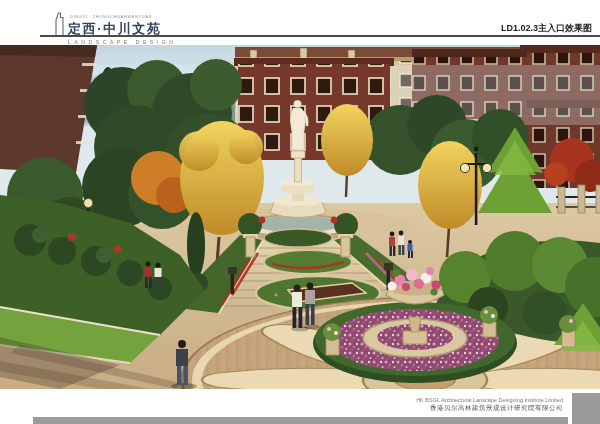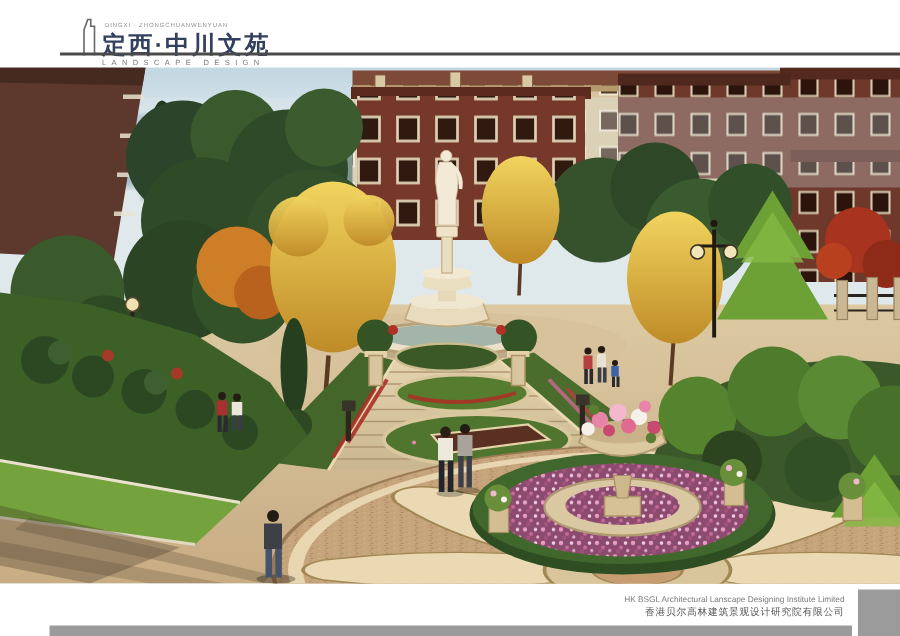--- a/index.html
+++ b/index.html
@@ -3,21 +3,21 @@
 <meta charset="utf-8">
 <style>
   html,body{margin:0;padding:0;}
   .sheet{
     position:relative;width:600px;height:424px;background:#ffffff;
     font-family:"Liberation Sans","DejaVu Sans",sans-serif;overflow:hidden;
   }
   
   .logo{position:absolute;left:52px;top:11px;width:16px;height:27px;}
   .logo-caption{position:absolute;left:70px;top:14px;font-size:4px;letter-spacing:.6px;color:#8d8d8d;white-space:nowrap;}
-  .title{position:absolute;left:68px;top:20px;font-size:16px;font-weight:bold;color:#33415e;letter-spacing:1.6px;white-space:nowrap;}
+  .title{position:absolute;left:68px;top:20px;font-size:13px;font-weight:bold;color:#33415e;letter-spacing:1.6px;white-space:nowrap;}
   .rule{position:absolute;left:40px;top:35px;width:560px;height:2px;background:#4a4a4a;}
   .landscape-label{position:absolute;left:68px;top:39px;font-size:5px;letter-spacing:3.6px;color:#787878;white-space:nowrap;}
   .sheet-code{position:absolute;right:8px;top:22px;font-size:9px;font-weight:bold;color:#1f1f1f;white-space:nowrap;}
   
   .scene{position:absolute;left:0;top:45px;width:600px;height:344px;display:block;background:#dfe9ec;}
   
   .company-en{position:absolute;right:37px;top:397px;font-size:5.5px;color:#7a7a7a;white-space:nowrap;}
   .company-cn{position:absolute;right:37px;top:404px;font-size:6.5px;color:#555555;letter-spacing:.5px;white-space:nowrap;}
   .footer-bar{position:absolute;left:33px;top:417px;width:535px;height:7px;background:#9b9b9b;}
   .footer-block{position:absolute;left:572px;top:393px;width:28px;height:31px;background:#9b9b9b;}
@@ -27,20 +27,21 @@
 
 <div class="sheet">
 
   <svg class="logo" viewBox="0 0 16 27">
     <path d="M4 26 V9 L6.5 2 H8.5 V6.5 H11 V26" fill="#ffffff" stroke="#6a6a6a" stroke-width="1.1"></path>
   </svg>
   <div class="logo-caption">DINGXI · ZHONGCHUANWENYUAN</div>
   <div class="title">定西·中川文苑</div>
   <div class="rule"></div>
   <div class="landscape-label">LANDSCAPE DESIGN</div>
+  <div class="sheet-code">LD1.02.3主入口效果图</div>
 
   <svg class="scene" viewBox="0 0 600 344" preserveAspectRatio="none">
     <defs>
       <linearGradient id="sky" x1="0" y1="0" x2="0" y2="1">
         <stop offset="0" stop-color="#c3d7e2"></stop>
           <stop offset="1" stop-color="#eef4f3"></stop>
       </linearGradient>
       <linearGradient id="ground" x1="0" y1="0" x2="0" y2="1">
         <stop offset="0" stop-color="#dcc9a2"></stop>
           <stop offset="1" stop-color="#c8ac84"></stop>

